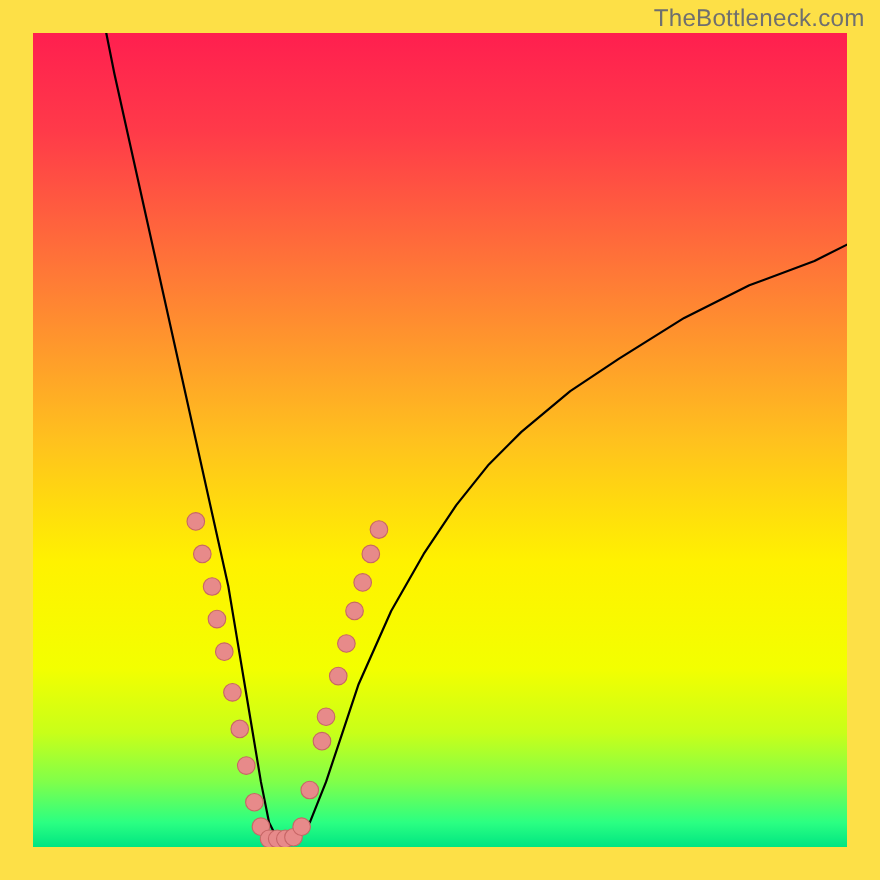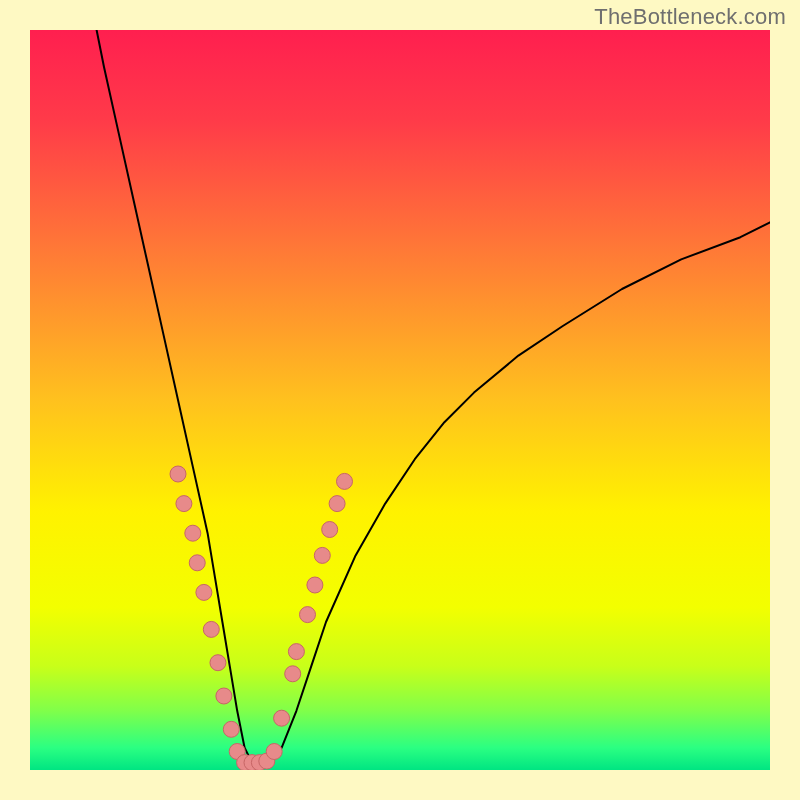--- a/index.html
+++ b/index.html
@@ -10,21 +10,21 @@
     background: #000;
     overflow: hidden;
     font-family: Arial, Helvetica, sans-serif;
   }
   .frame {
     position: absolute;
     left: 0;
     top: 0;
     width: 800px;
     height: 800px;
-    background: #fef9c3;
+    background: #fde047;
   }
   .plot-area {
     position: absolute;
     left: 30px;
     top: 30px;
     width: 740px;
     height: 740px;
     
   }
   .watermark {

